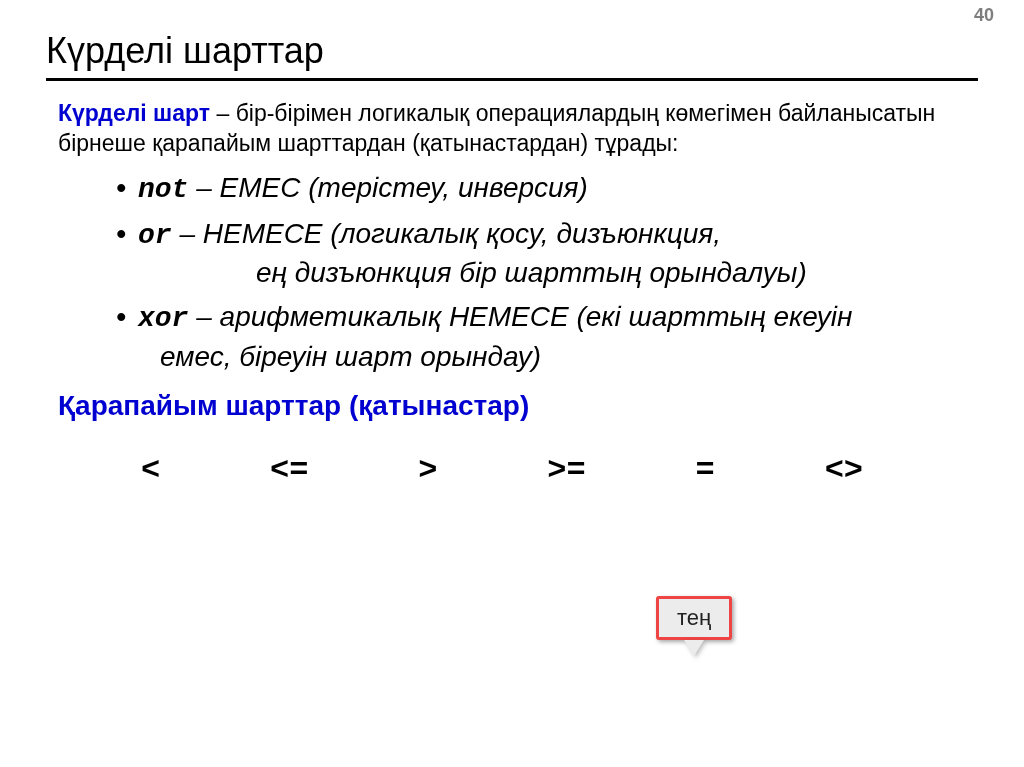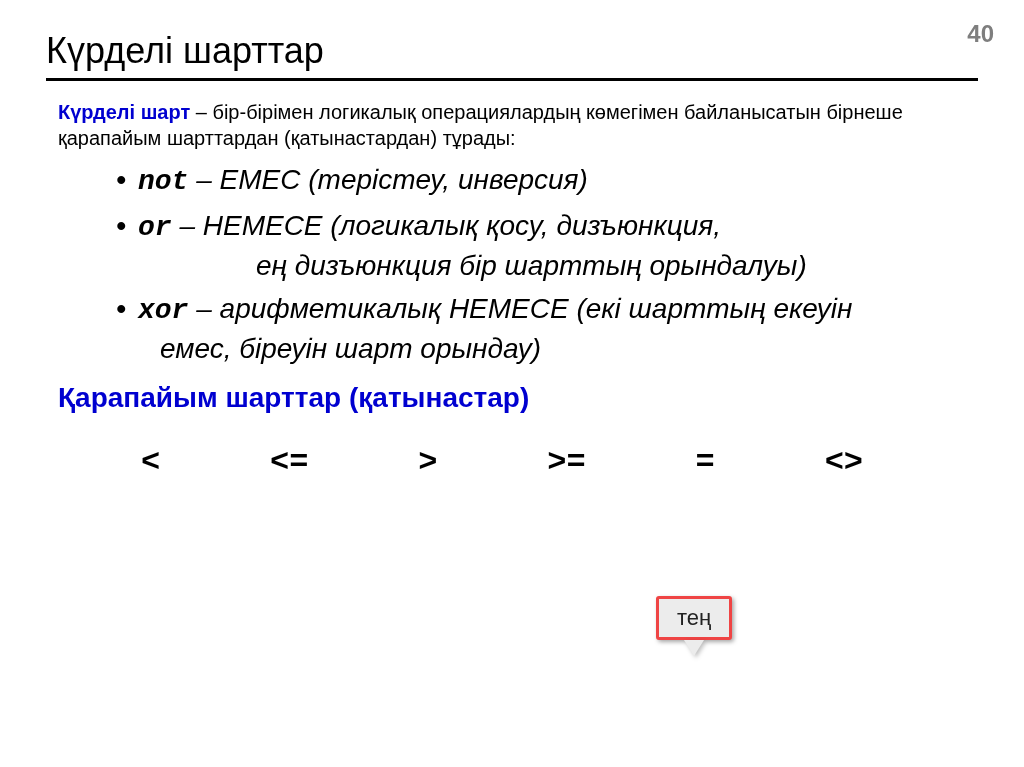--- a/index.html
+++ b/index.html
@@ -14,38 +14,38 @@
   }
   .slide {
     position: relative;
     width: 1024px;
     height: 767px;
     box-sizing: border-box;
     padding: 18px 46px 0 46px;
   }
   .page-number {
     position: absolute;
-    top: 20px;
+    top: 5px;
     right: 30px;
-    font-size: 24px;
+    font-size: 18px;
     font-weight: bold;
     color: #7e7e7e;
   }
   .title {
     font-size: 36px;
     font-weight: normal;
     margin: 12px 0 6px 0;
   }
   .rule {
     border: none;
     border-top: 3px solid #000;
     margin: 0 0 18px 0;
   }
   .definition {
-    font-size: 20px;
+    font-size: 23px;
     line-height: 1.3;
     margin: 0 0 10px 12px;
   }
   .definition .term {
     color: #0000D0;
     font-weight: bold;
   }
   .bullets {
     margin-left: 70px;
     font-size: 28px;

